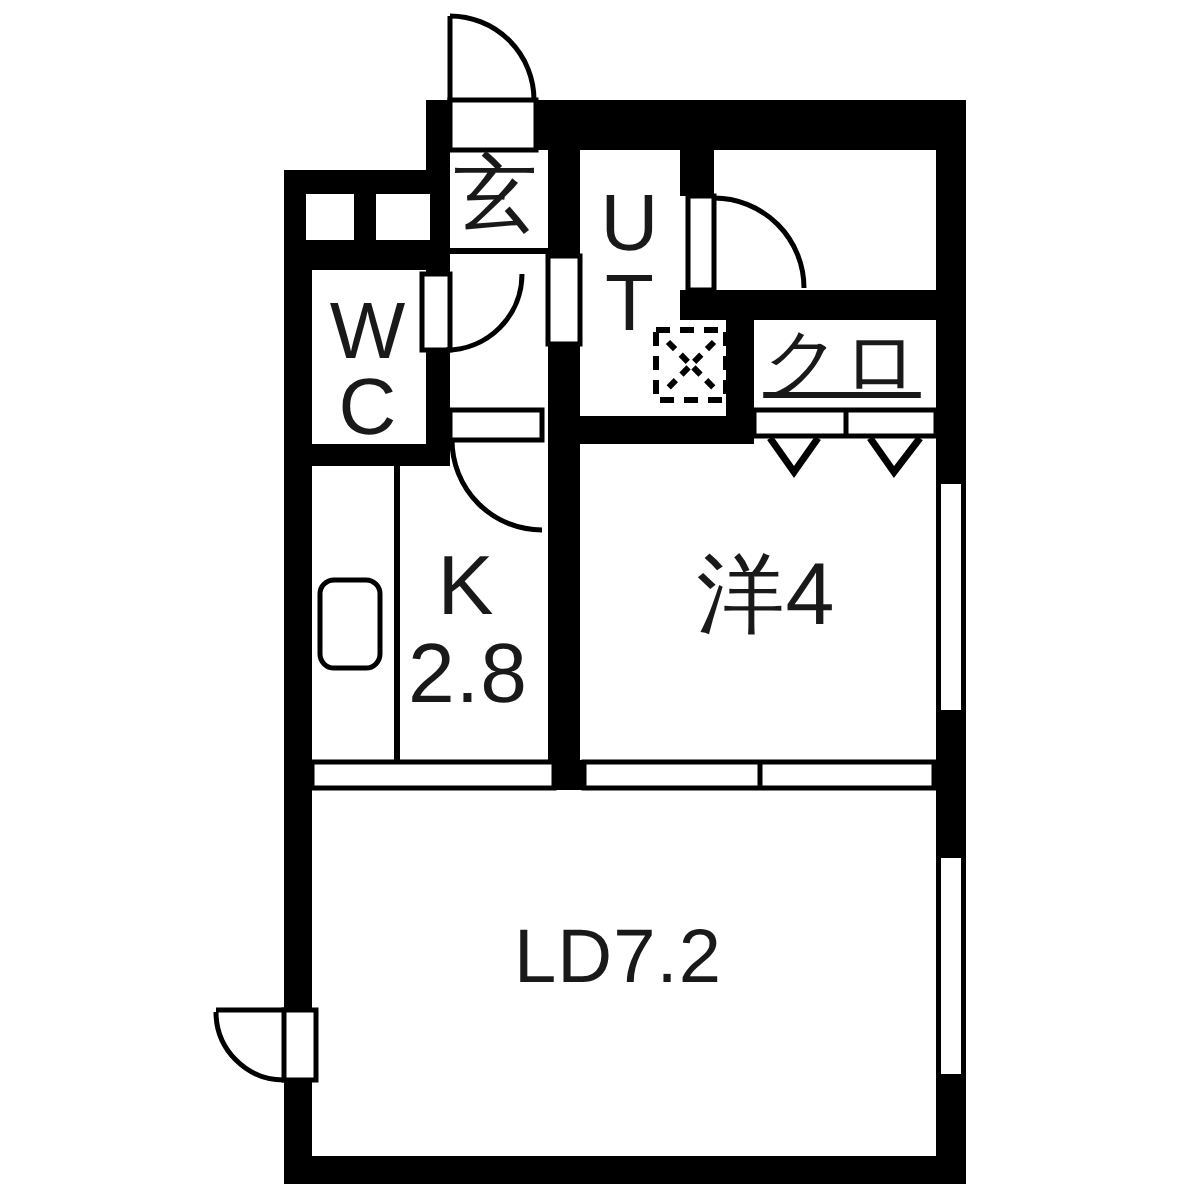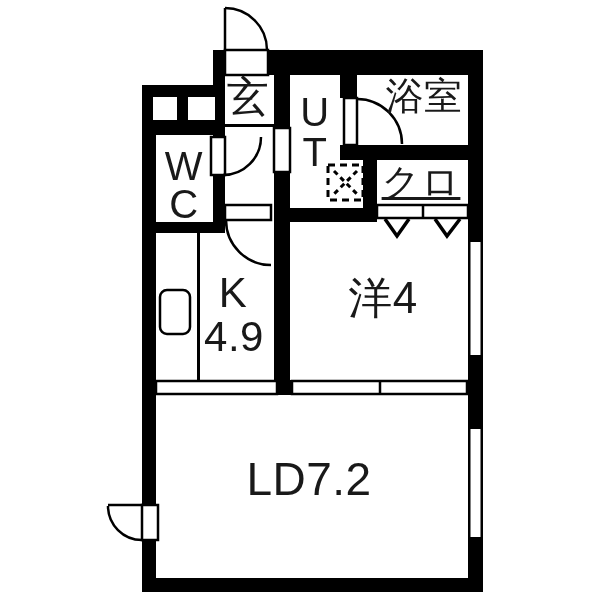--- a/index.html
+++ b/index.html
@@ -16,21 +16,21 @@
   .sym{fill:none;stroke:#000000;}
   .label{
     position:absolute;transform:translate(-50%,-50%);
     color:#191919;white-space:nowrap;line-height:1;text-align:center;
     letter-spacing:0.5px;
   }
   .fs38{font-size:38px;}
   .fs40{font-size:40px;}
   .fs42{font-size:42px;}
   .fs44{font-size:44px;}
-  .fs46{font-size:46px;text-align:center;}
+  .fs46{font-size:38px;text-align:center;}
 </style>
 </head>
 <body>
 
 <div class="plan">
   <svg width="600" height="600" viewBox="0 0 600 600">
 
     <g>
 
       <rect class="w" x="213" y="50" width="12" height="25"></rect>
@@ -133,19 +133,18 @@
       <line class="sym" x1="334" y1="171" x2="357" y2="194" stroke-width="3" stroke-dasharray="5,4"></line>
       <line class="sym" x1="357" y1="171" x2="334" y2="194" stroke-width="3" stroke-dasharray="5,4"></line>
     </g>
   </svg>
 
   <div class="label fs42" style="left:248px;top:97px;">玄</div>
   <div class="label fs40" style="left:184px;top:166px;">W</div>
   <div class="label fs40" style="left:184px;top:204px;">C</div>
   <div class="label fs40" style="left:315px;top:112px;">U</div>
   <div class="label fs40" style="left:315px;top:152px;">T</div>
-  <div class="label fs38" style="left:424px;top:96px;">浴室</div>
   <div class="label fs38" style="left:421px;top:182px;text-decoration:underline;">クロ</div>
   <div class="label fs42" style="left:233px;top:293px;">K</div>
-  <div class="label fs42" style="left:234px;top:337px;">4.9</div>
+  <div class="label fs42" style="left:234px;top:337px;">2.8</div>
   <div class="label fs44" style="left:383px;top:298px;">洋4</div>
   <div class="label fs46" style="left:309px;top:479px;">LD7.2</div>
 </div>
 
 </body></html>

